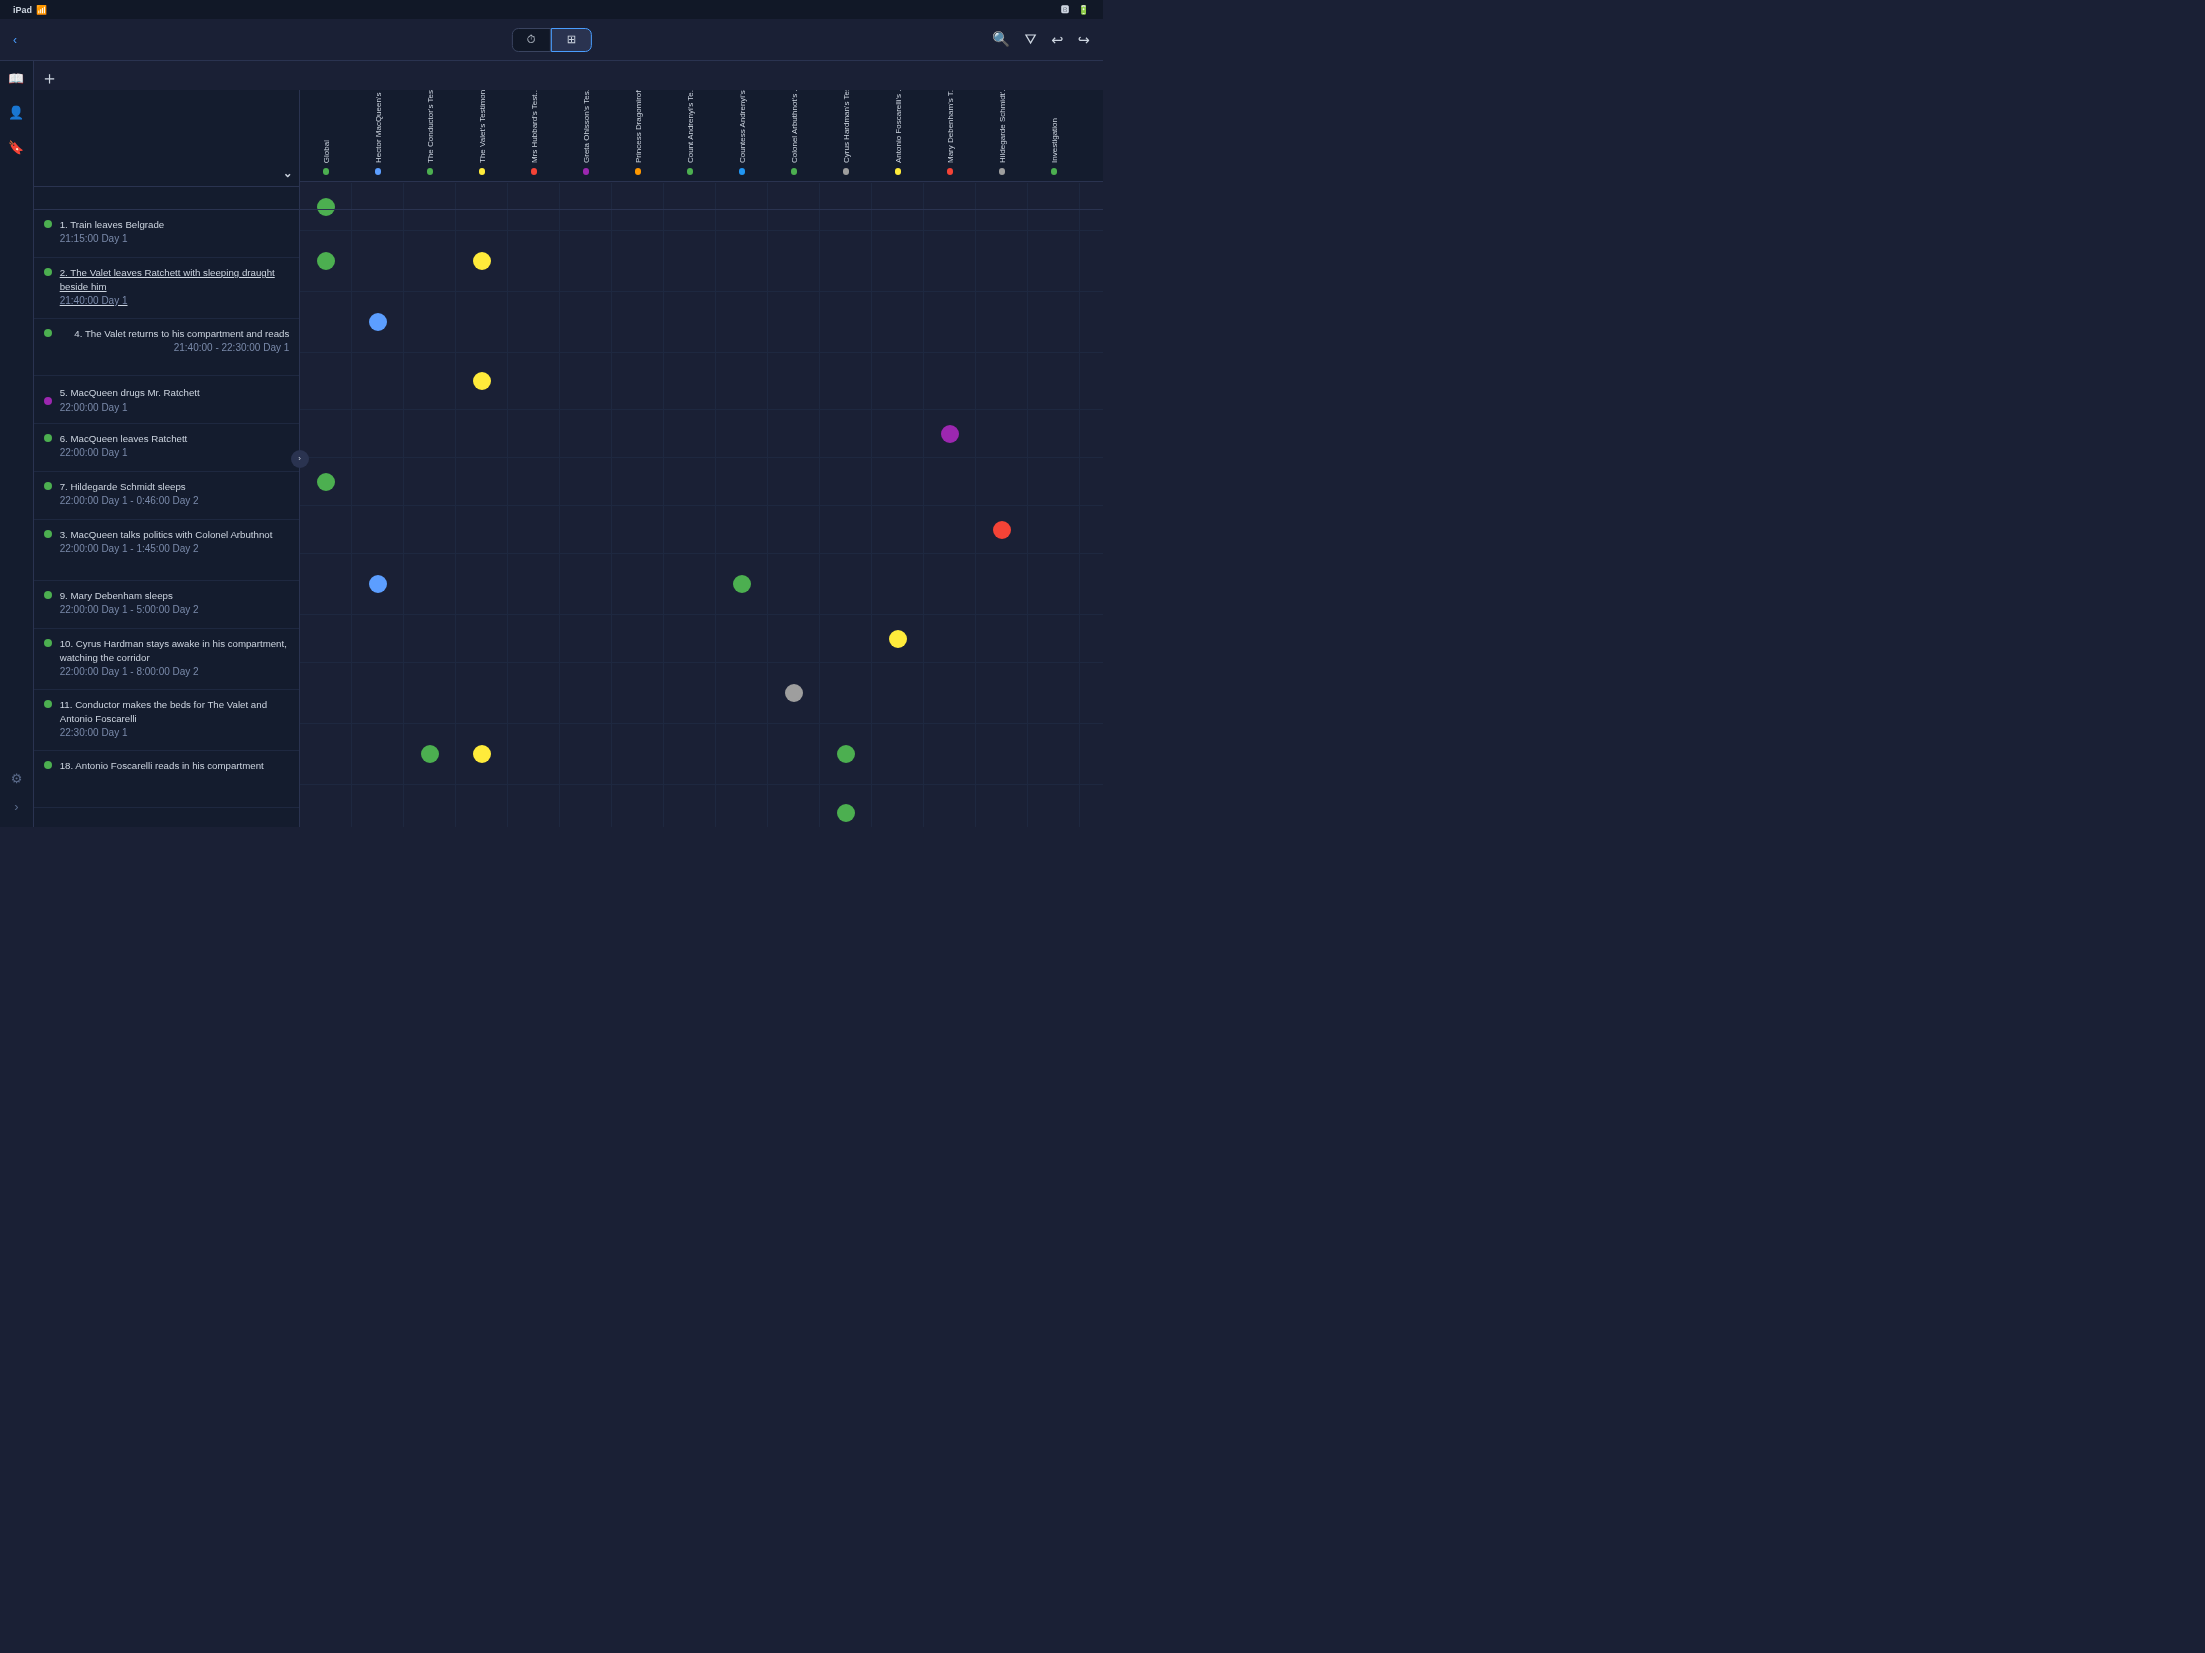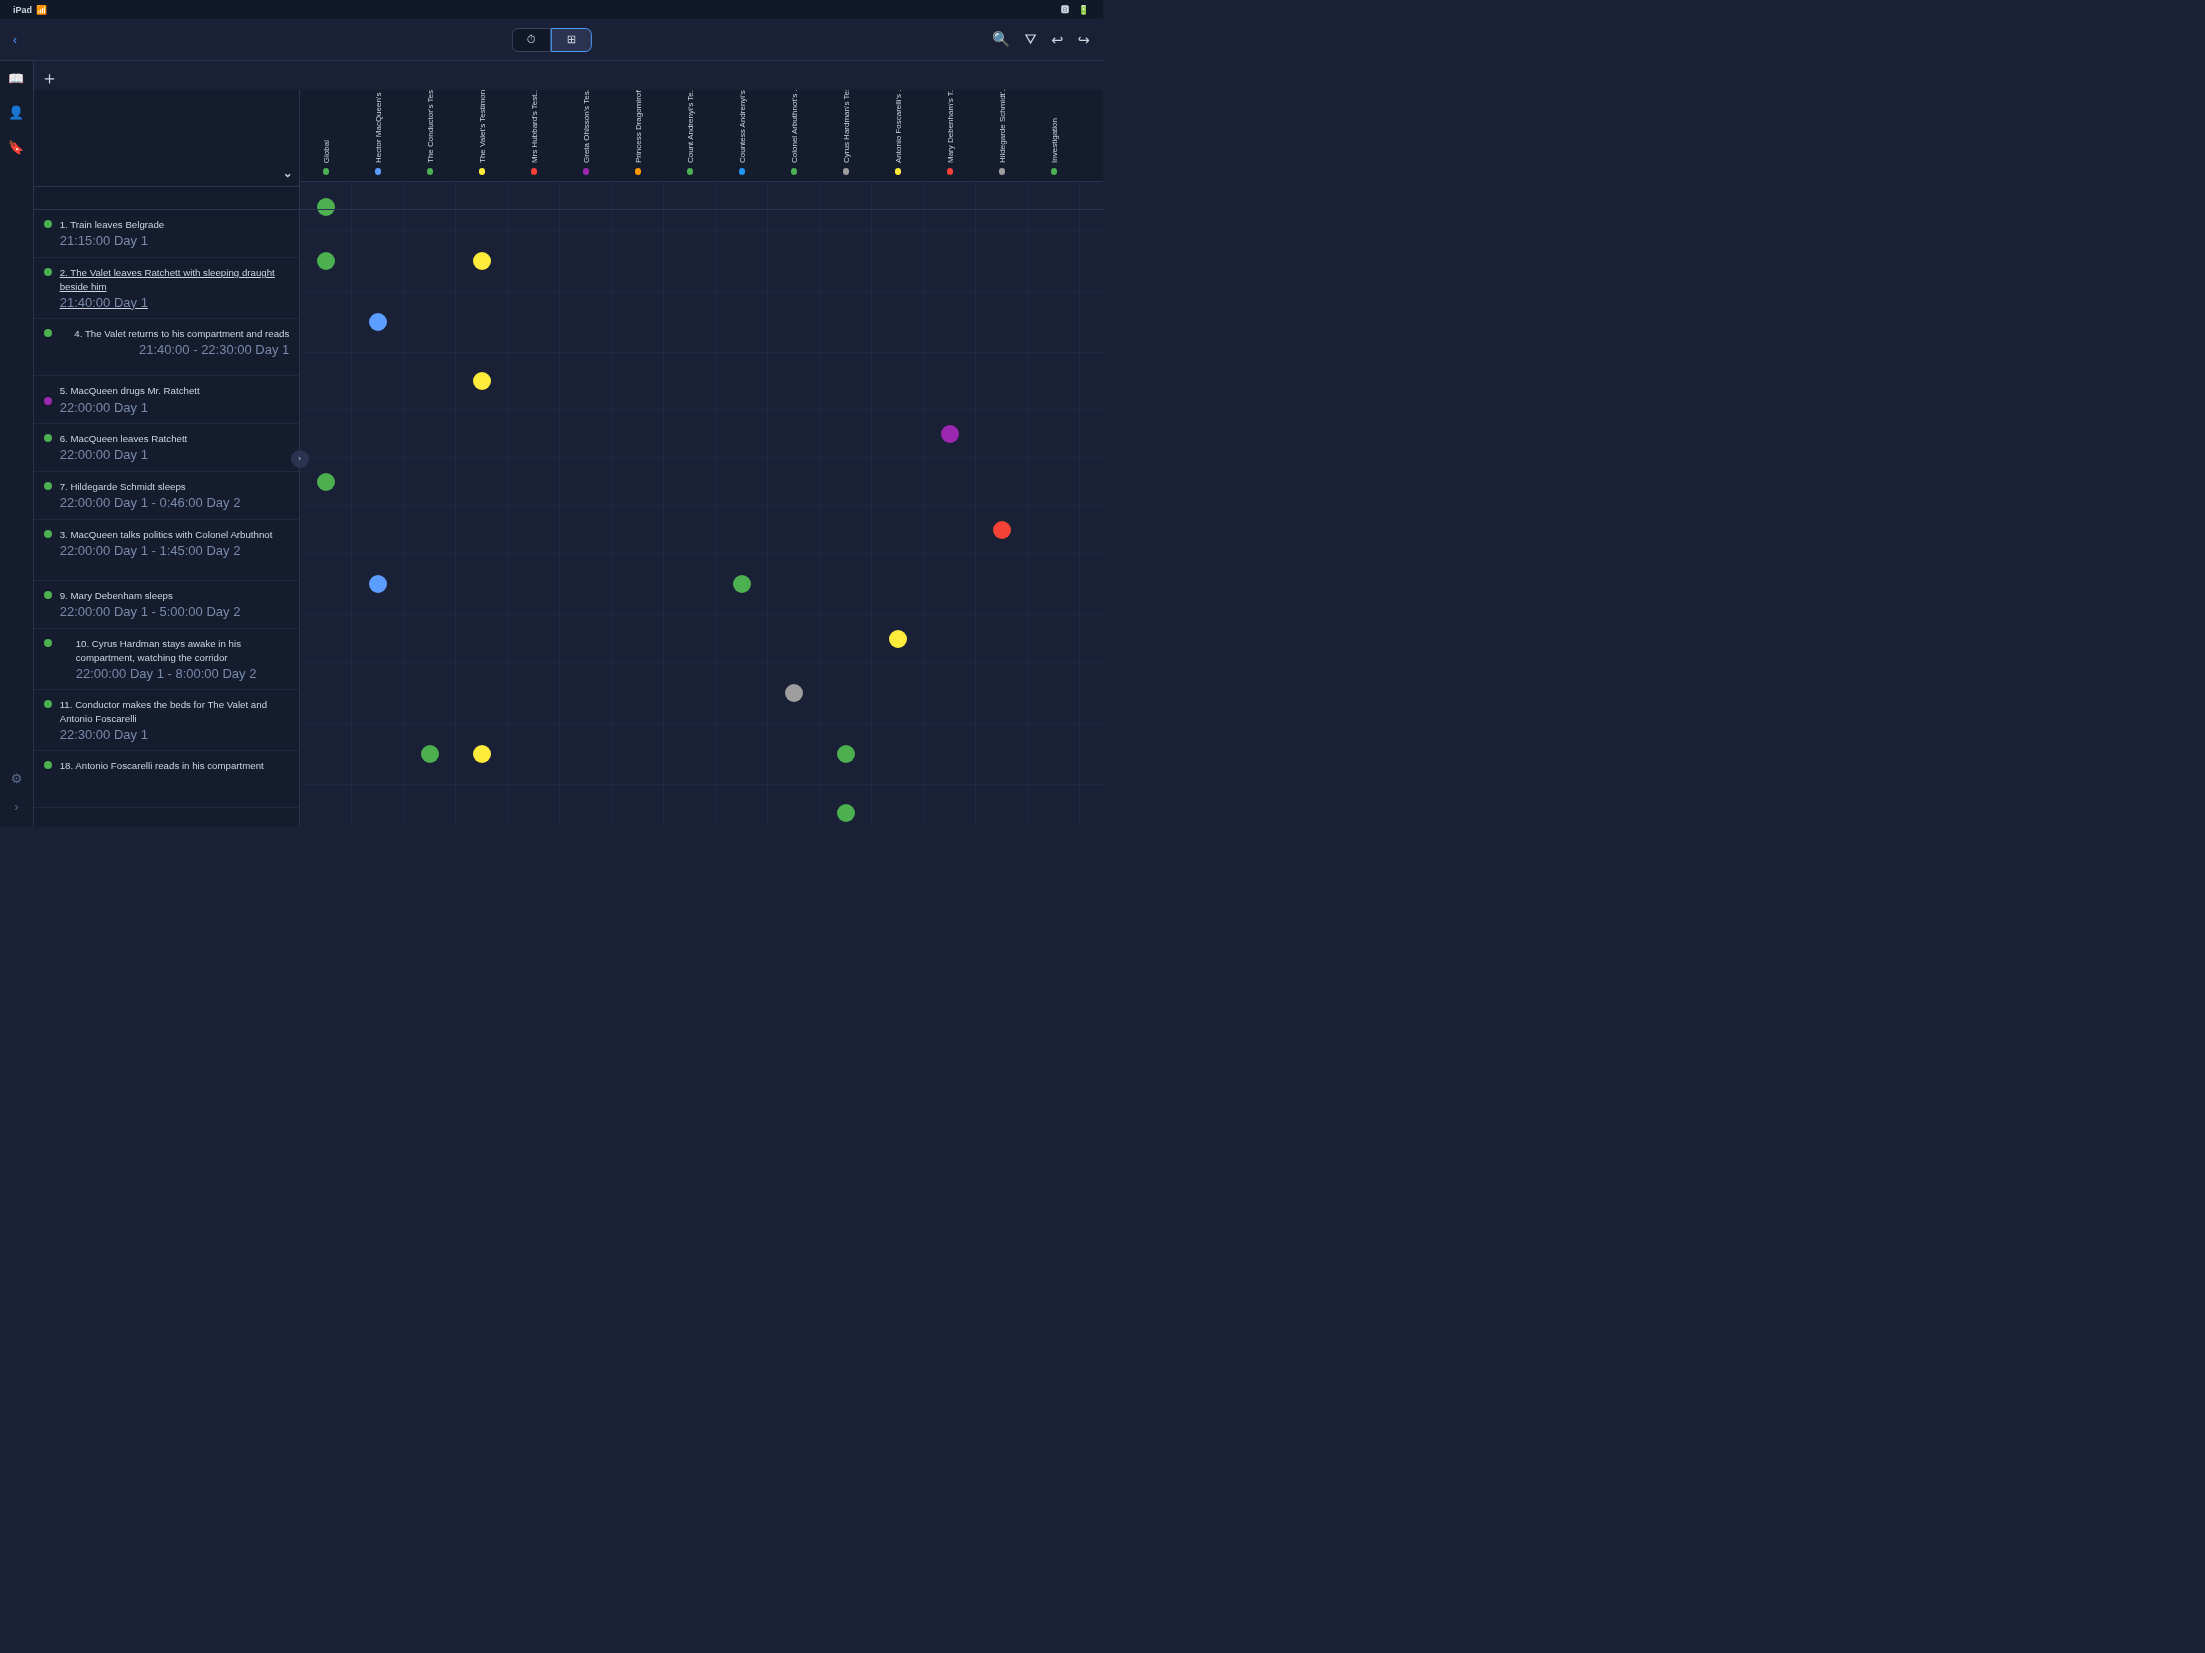--- a/index.html
+++ b/index.html
@@ -185,21 +185,21 @@
       flex-shrink: 0;
     }
     .event-content { flex: 1; }
     .event-title {
       font-size: 9.7px;
       color: #cdd5e0;
       line-height: 1.4;
       font-weight: 500;
     }
     .event-time {
-      font-size: 13px;
+      font-size: 10px;
       color: #7a8aaa;
       margin-top: 1.6px;
     }
 
     
     .right-panel {
       flex: 1;
       overflow-x: auto;
       overflow-y: auto;
       display: flex;
@@ -431,21 +431,21 @@
                 <div class="event-time">22:00:00 Day 1 - 1:45:00 Day 2</div>
               </div>
             </div>
             <div class="event-row" style="min-height: 48px;">
               <div class="event-dot" style="background: rgb(76, 175, 80);"></div>
               <div class="event-content">
                 <div class="event-title">9. Mary Debenham sleeps</div>
                 <div class="event-time">22:00:00 Day 1 - 5:00:00 Day 2</div>
               </div>
             </div>
-            <div class="event-row" style="min-height: 61px; gap: 16px;">
+            <div class="event-row" style="min-height: 61px;">
               <div class="event-dot" style="background: rgb(76, 175, 80);"></div>
               <div class="event-content">
                 <div class="event-title">10. Cyrus Hardman stays awake in his compartment, watching the corridor</div>
                 <div class="event-time">22:00:00 Day 1 - 8:00:00 Day 2</div>
               </div>
             </div>
             <div class="event-row" style="min-height: 61px;">
               <div class="event-dot" style="background: rgb(76, 175, 80);"></div>
               <div class="event-content">
                 <div class="event-title">11. Conductor makes the beds for The Valet and Antonio Foscarelli</div>

